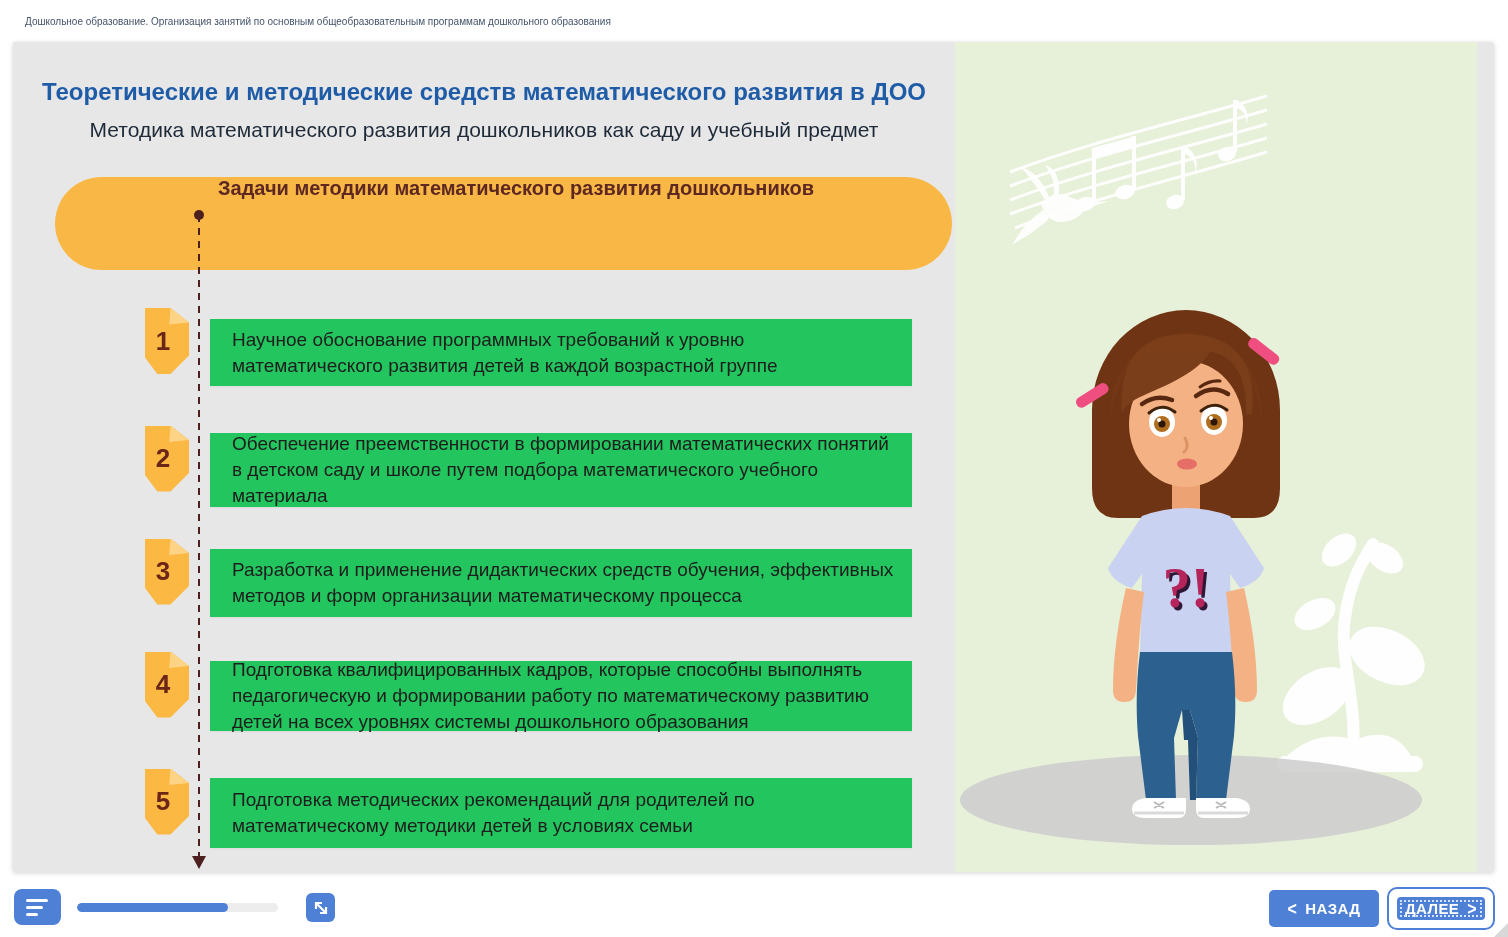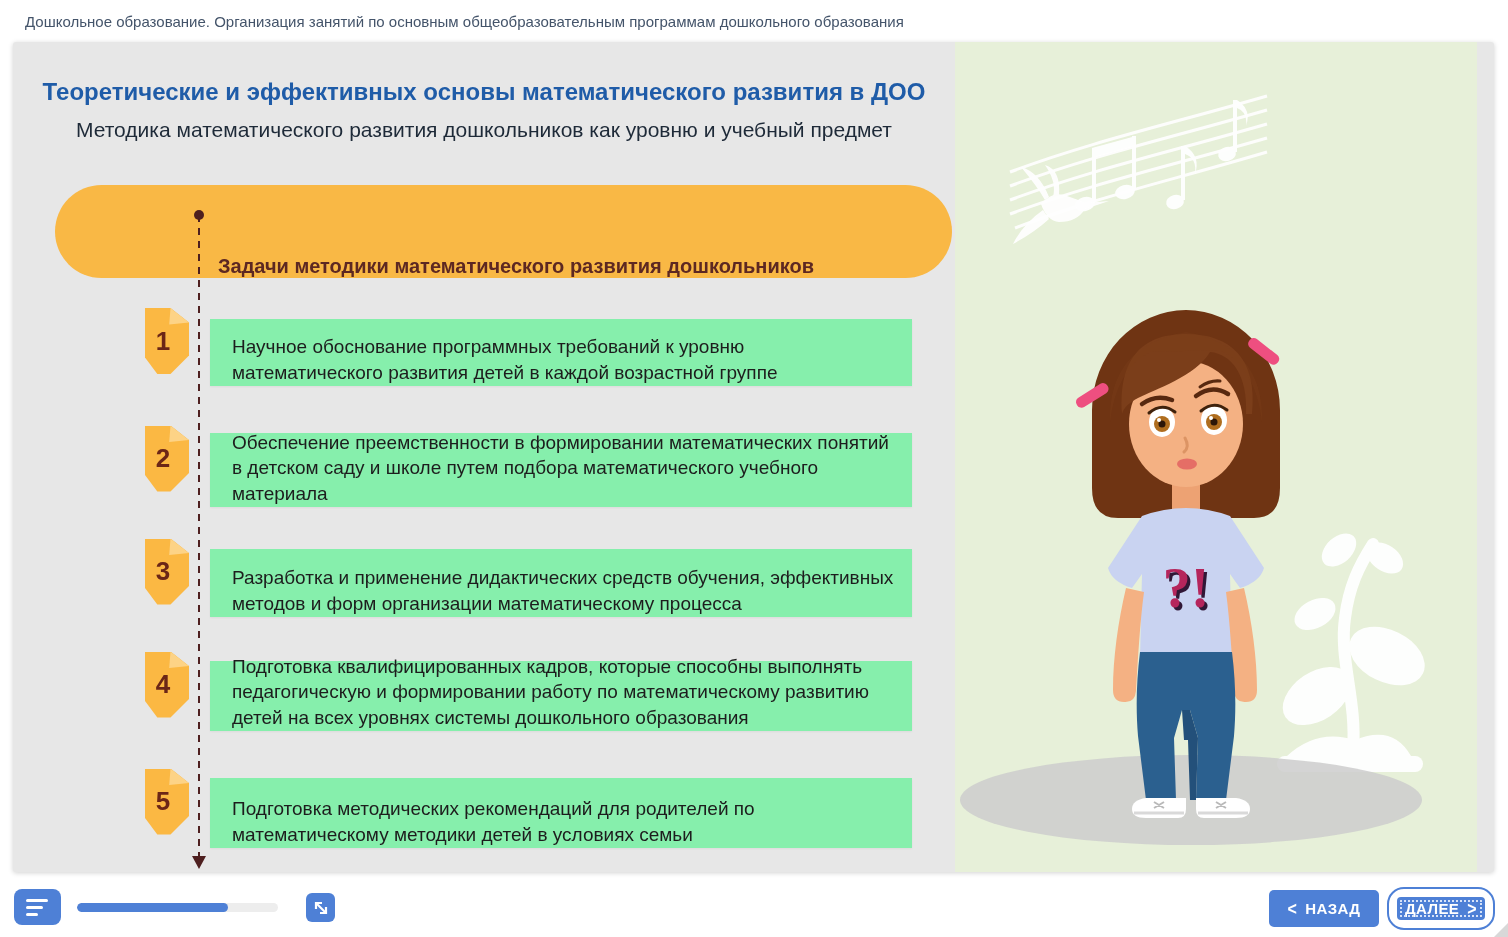--- a/index.html
+++ b/index.html
@@ -1,42 +1,42 @@
 <!DOCTYPE html>
 <html><head>
 <meta charset="utf-8">
 <style>
   * { margin:0; padding:0; box-sizing:border-box; }
   html,body { width:1508px; height:937px; }
   body { font-family:"Liberation Sans", sans-serif; background:#ffffff; position:relative; overflow:hidden; }
 
   
   .topbar { position:absolute; left:0; top:0; width:1508px; height:42px; background:#ffffff; display:flex; align-items:center; padding-left:25px; }
-  .topbar-title { font-size:15px; color:#44546A; }
+  .topbar-title { font-size:10px; color:#44546A; }
 
   
   .slide { position:absolute; left:13px; top:42px; width:1481px; height:830px; background:#E7E7E7; border-radius:3px; box-shadow:0 1px 5px rgba(0,0,0,.18); overflow:hidden; }
 
   .slide-title { position:absolute; left:0; top:36px; width:942px; text-align:center; font-size:24px; font-weight:600; color:#1F5CA8; white-space:nowrap; }
   .slide-subtitle { position:absolute; left:0; top:76px; width:942px; text-align:center; font-size:21px; color:#1E2A38; white-space:nowrap; }
 
   
-  .banner { position:absolute; left:42px; top:143px; width:897px; height:93px; background:#F9B845; border-radius:47px; display:flex; align-items:flex-end; }
+  .banner { position:absolute; left:42px; top:135px; width:897px; height:93px; background:#F9B845; border-radius:47px; display:flex; align-items:flex-start; }
   .banner-label { padding-left:163px; font-size:20px; font-weight:bold; color:#5D2822; }
 
   
   .timeline { position:absolute; left:185px; top:173px; width:2px; height:642px;
     background:repeating-linear-gradient(to bottom,#4E1F1F 0 7px,transparent 7px 13px); }
   .timeline-dot { position:absolute; left:181px; top:168px; width:10px; height:10px; border-radius:50%; background:#4E1F1F; }
   .timeline-arrow { position:absolute; left:179px; top:814px; width:0; height:0;
     border-left:7px solid transparent; border-right:7px solid transparent; border-top:13px solid #4E1F1F; }
 
   
   .task-row { position:absolute; left:197px; width:702px; }
-  .task-box { position:absolute; left:0; top:0; right:0; bottom:0; background:#86efac; display:flex; align-items:flex-end; box-shadow:0 1px 2px rgba(0,0,0,.05);margin-top:23px; }
+  .task-box { position:absolute; left:0; top:0; right:0; bottom:0; background:#22c55e; display:flex; align-items:center; box-shadow:0 1px 2px rgba(0,0,0,.05);margin-top:23px; }
   .task-text { padding:0 14px 0 22px; font-size:19px; line-height:1.36; color:#1D1D1D; }
   .task-badge { position:absolute; left:-65px; top:50%; transform:translateY(-50%); width:44px; height:66px; background:#FBB843;
     clip-path:polygon(0% 0%, 58% 0%, 100% 22%, 100% 72%, 58% 100%, 28% 100%, 0% 75%);
     display:flex; align-items:center; justify-content:center; }
   .task-badge::after { content:""; position:absolute; inset:0; background:#FDD386;
     clip-path:polygon(58% 0%, 100% 22%, 55% 25%); }
   .task-num { font-size:26px; font-weight:bold; color:#6B2617; margin-right:8px; position:relative; z-index:1; }
 
   .row1 { top:254px; height:90px; }
   .row2 { top:368px; height:97px; }
@@ -55,38 +55,38 @@
   .menu-btn i { display:block; height:3px; background:#fff; border-radius:2px; }
   .menu-btn i:nth-child(1){ width:22px; } .menu-btn i:nth-child(2){ width:17px; } .menu-btn i:nth-child(3){ width:12px; }
 
   .progress-track { position:absolute; left:77px; top:903px; width:201px; height:9px; border-radius:5px; background:#EDEDED; overflow:hidden; cursor:pointer; }
   .progress-fill { height:100%; background:#4E80D6; border-radius:5px; }
 
   .expand-btn { left:306px; top:893px; width:29px; height:29px; border-radius:6px; }
 
   .nav-btn { color:#fff; font-weight:bold; font-size:15px; letter-spacing:.4px; font-family:"Liberation Sans",sans-serif; }
   .back-btn { left:1269px; top:890px; width:110px; height:37px; border-radius:5px; gap:8px; }
-  .next-btn { position:absolute; left:1387px; top:887px; width:108px; height:43px; background:#fff; border:2px solid #4E80D6; border-radius:17px; padding:8px; cursor:pointer; }
+  .next-btn { position:absolute; left:1387px; top:887px; width:108px; height:43px; background:#fff; border:2px solid #4E80D6; border-radius:10px; padding:8px; cursor:pointer; }
   .next-inner { width:100%; height:100%; background:#4E80D6; border-radius:4px; display:flex; align-items:center; justify-content:center; gap:8px;
     outline:2px dotted #D6E2F8; outline-offset:-5px; }
   .chev { font-weight:bold; font-size:16px; transform:scaleY(1.15); }
 
   .resize-grip { position:absolute; right:0; bottom:0; width:0; height:0; border-left:14px solid transparent; border-bottom:14px solid #D8D8D8; }
 </style>
 </head>
 <body>
 
 <div class="topbar">
   <span class="topbar-title">Дошкольное образование. Организация занятий по основным общеобразовательным программам дошкольного образования</span>
 </div>
 
 <div class="slide">
 
-  <div class="slide-title">Теоретические и эффективных основы математического развития в ДОО</div>
-  <div class="slide-subtitle">Методика математического развития дошкольников как уровню и учебный предмет</div>
+  <div class="slide-title">Теоретические и методические средств математического развития в ДОО</div>
+  <div class="slide-subtitle">Методика математического развития дошкольников как саду и учебный предмет</div>
 
   <div class="banner">
     <span class="banner-label">Задачи методики математического развития дошкольников</span>
   </div>
 
   <div class="timeline"></div>
   <div class="timeline-dot"></div>
   <div class="timeline-arrow"></div>
 
   <div class="task-row row1">

